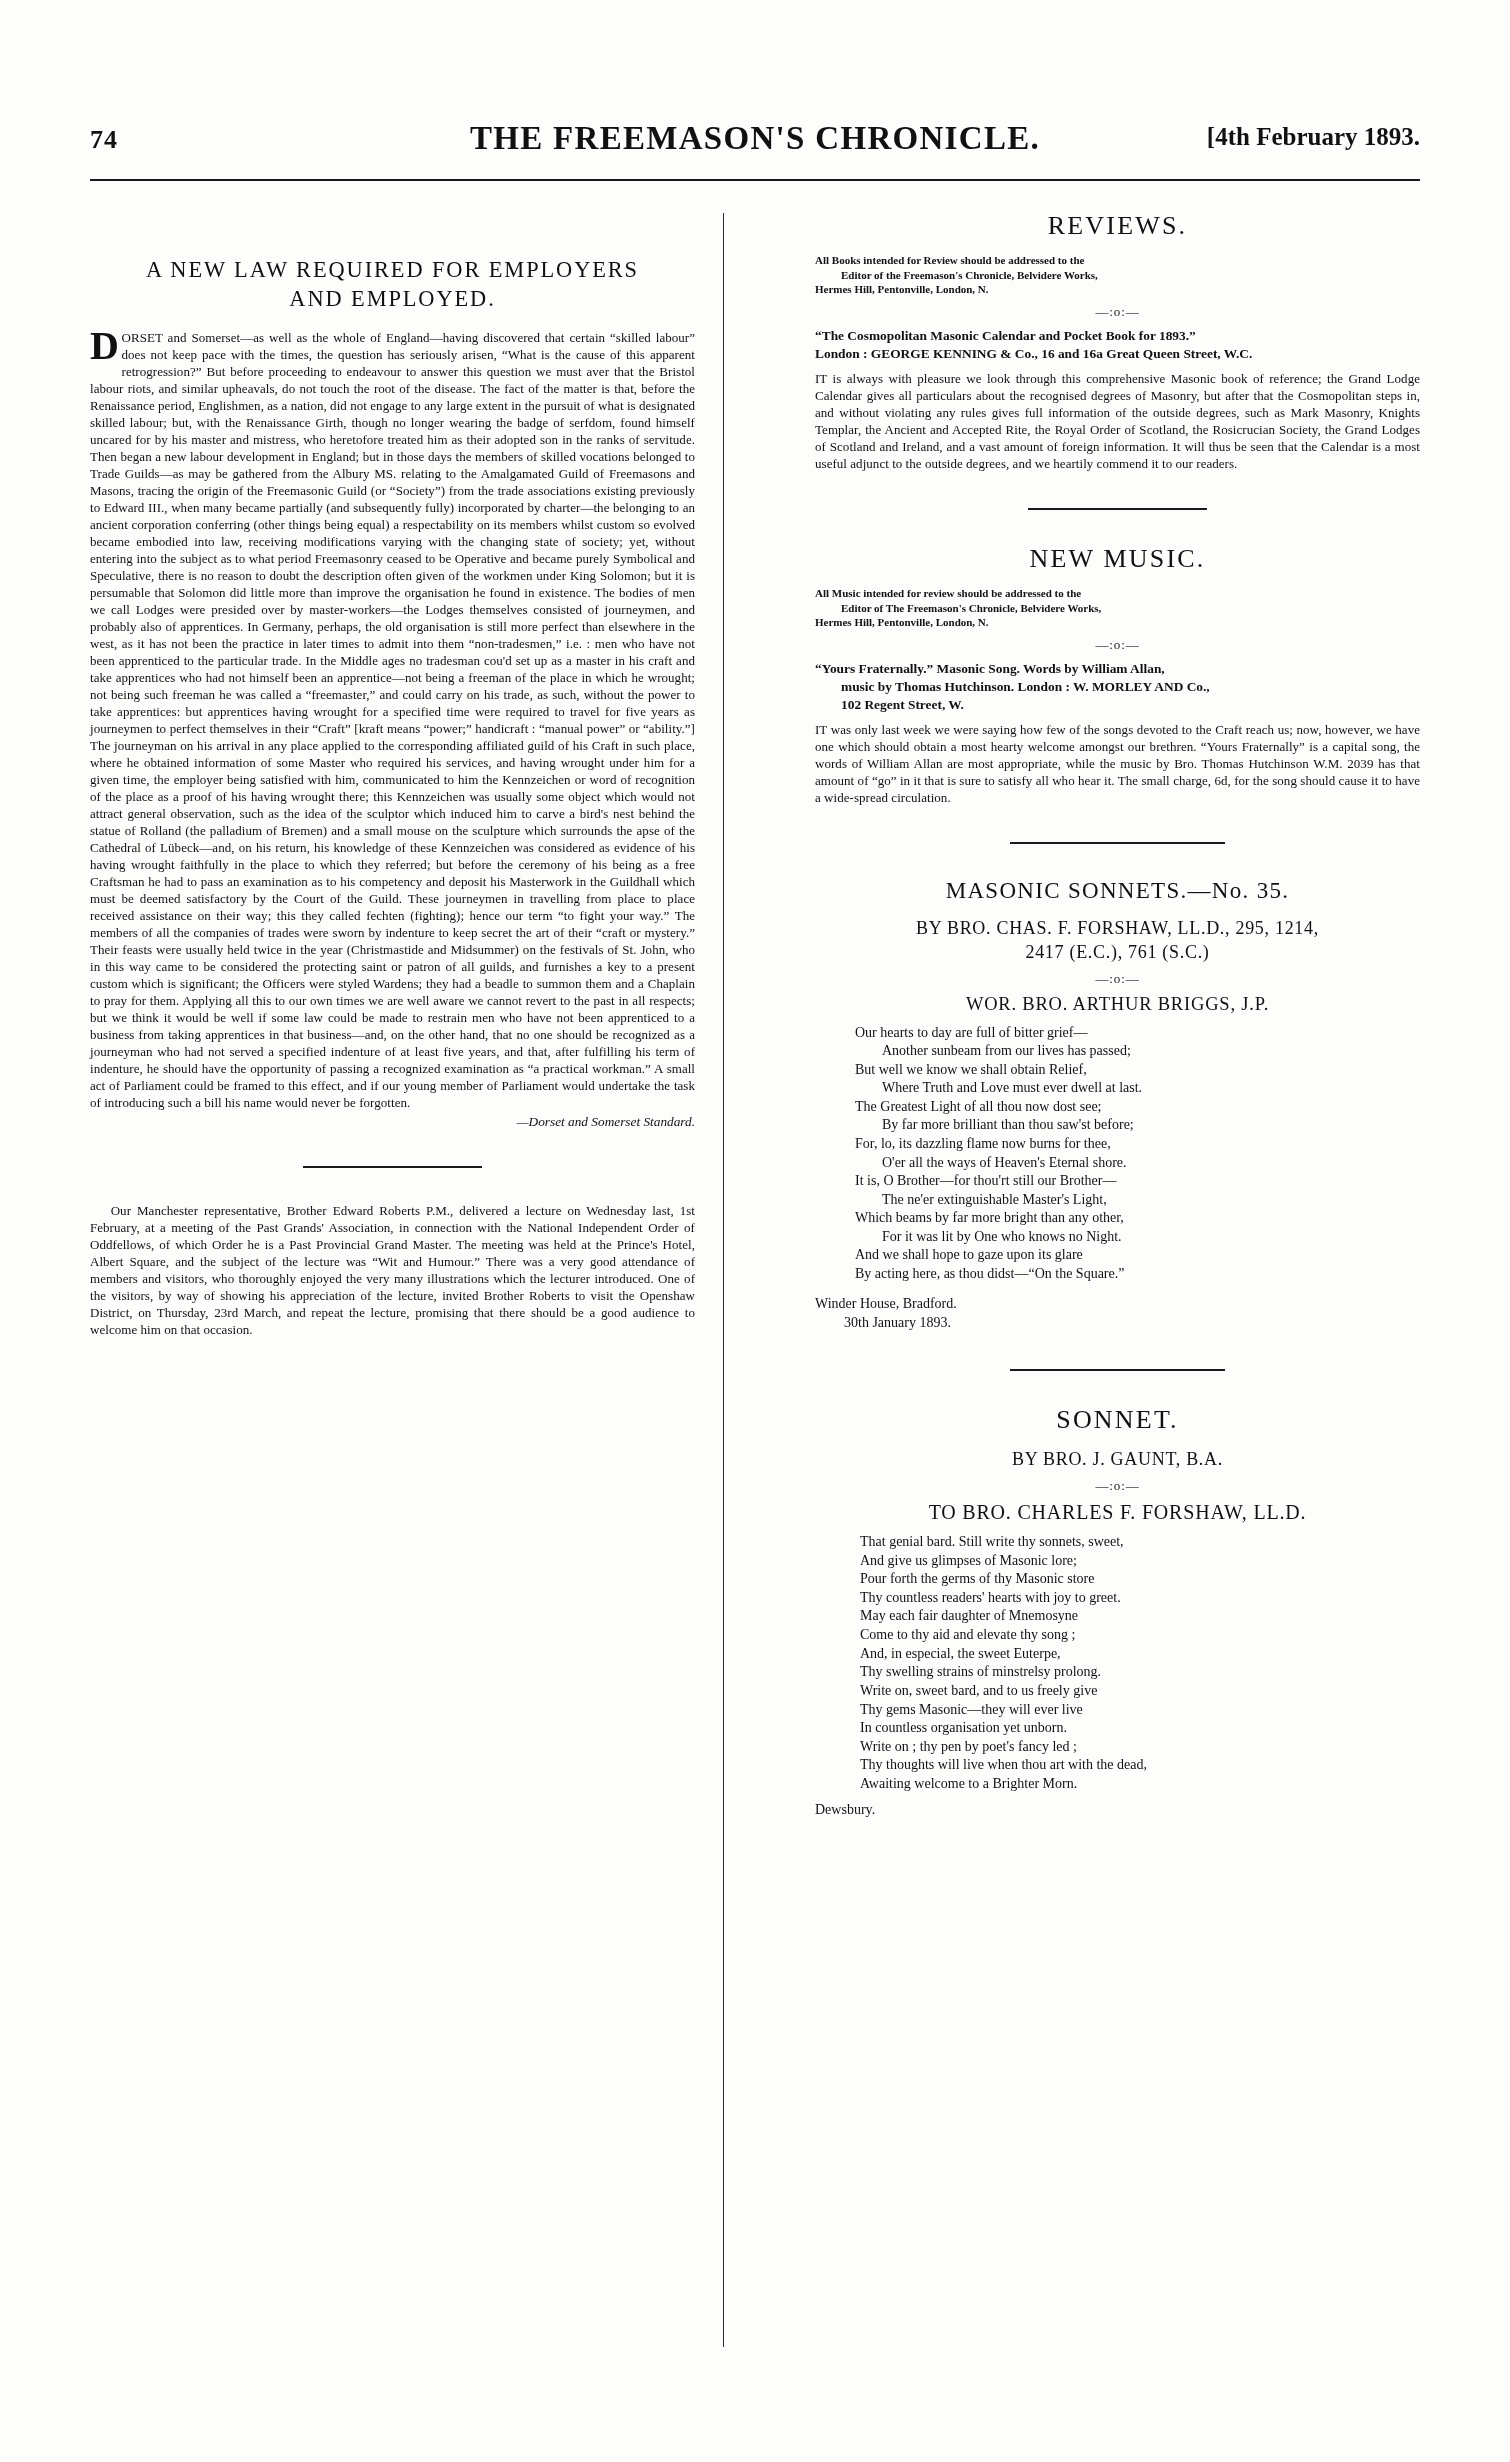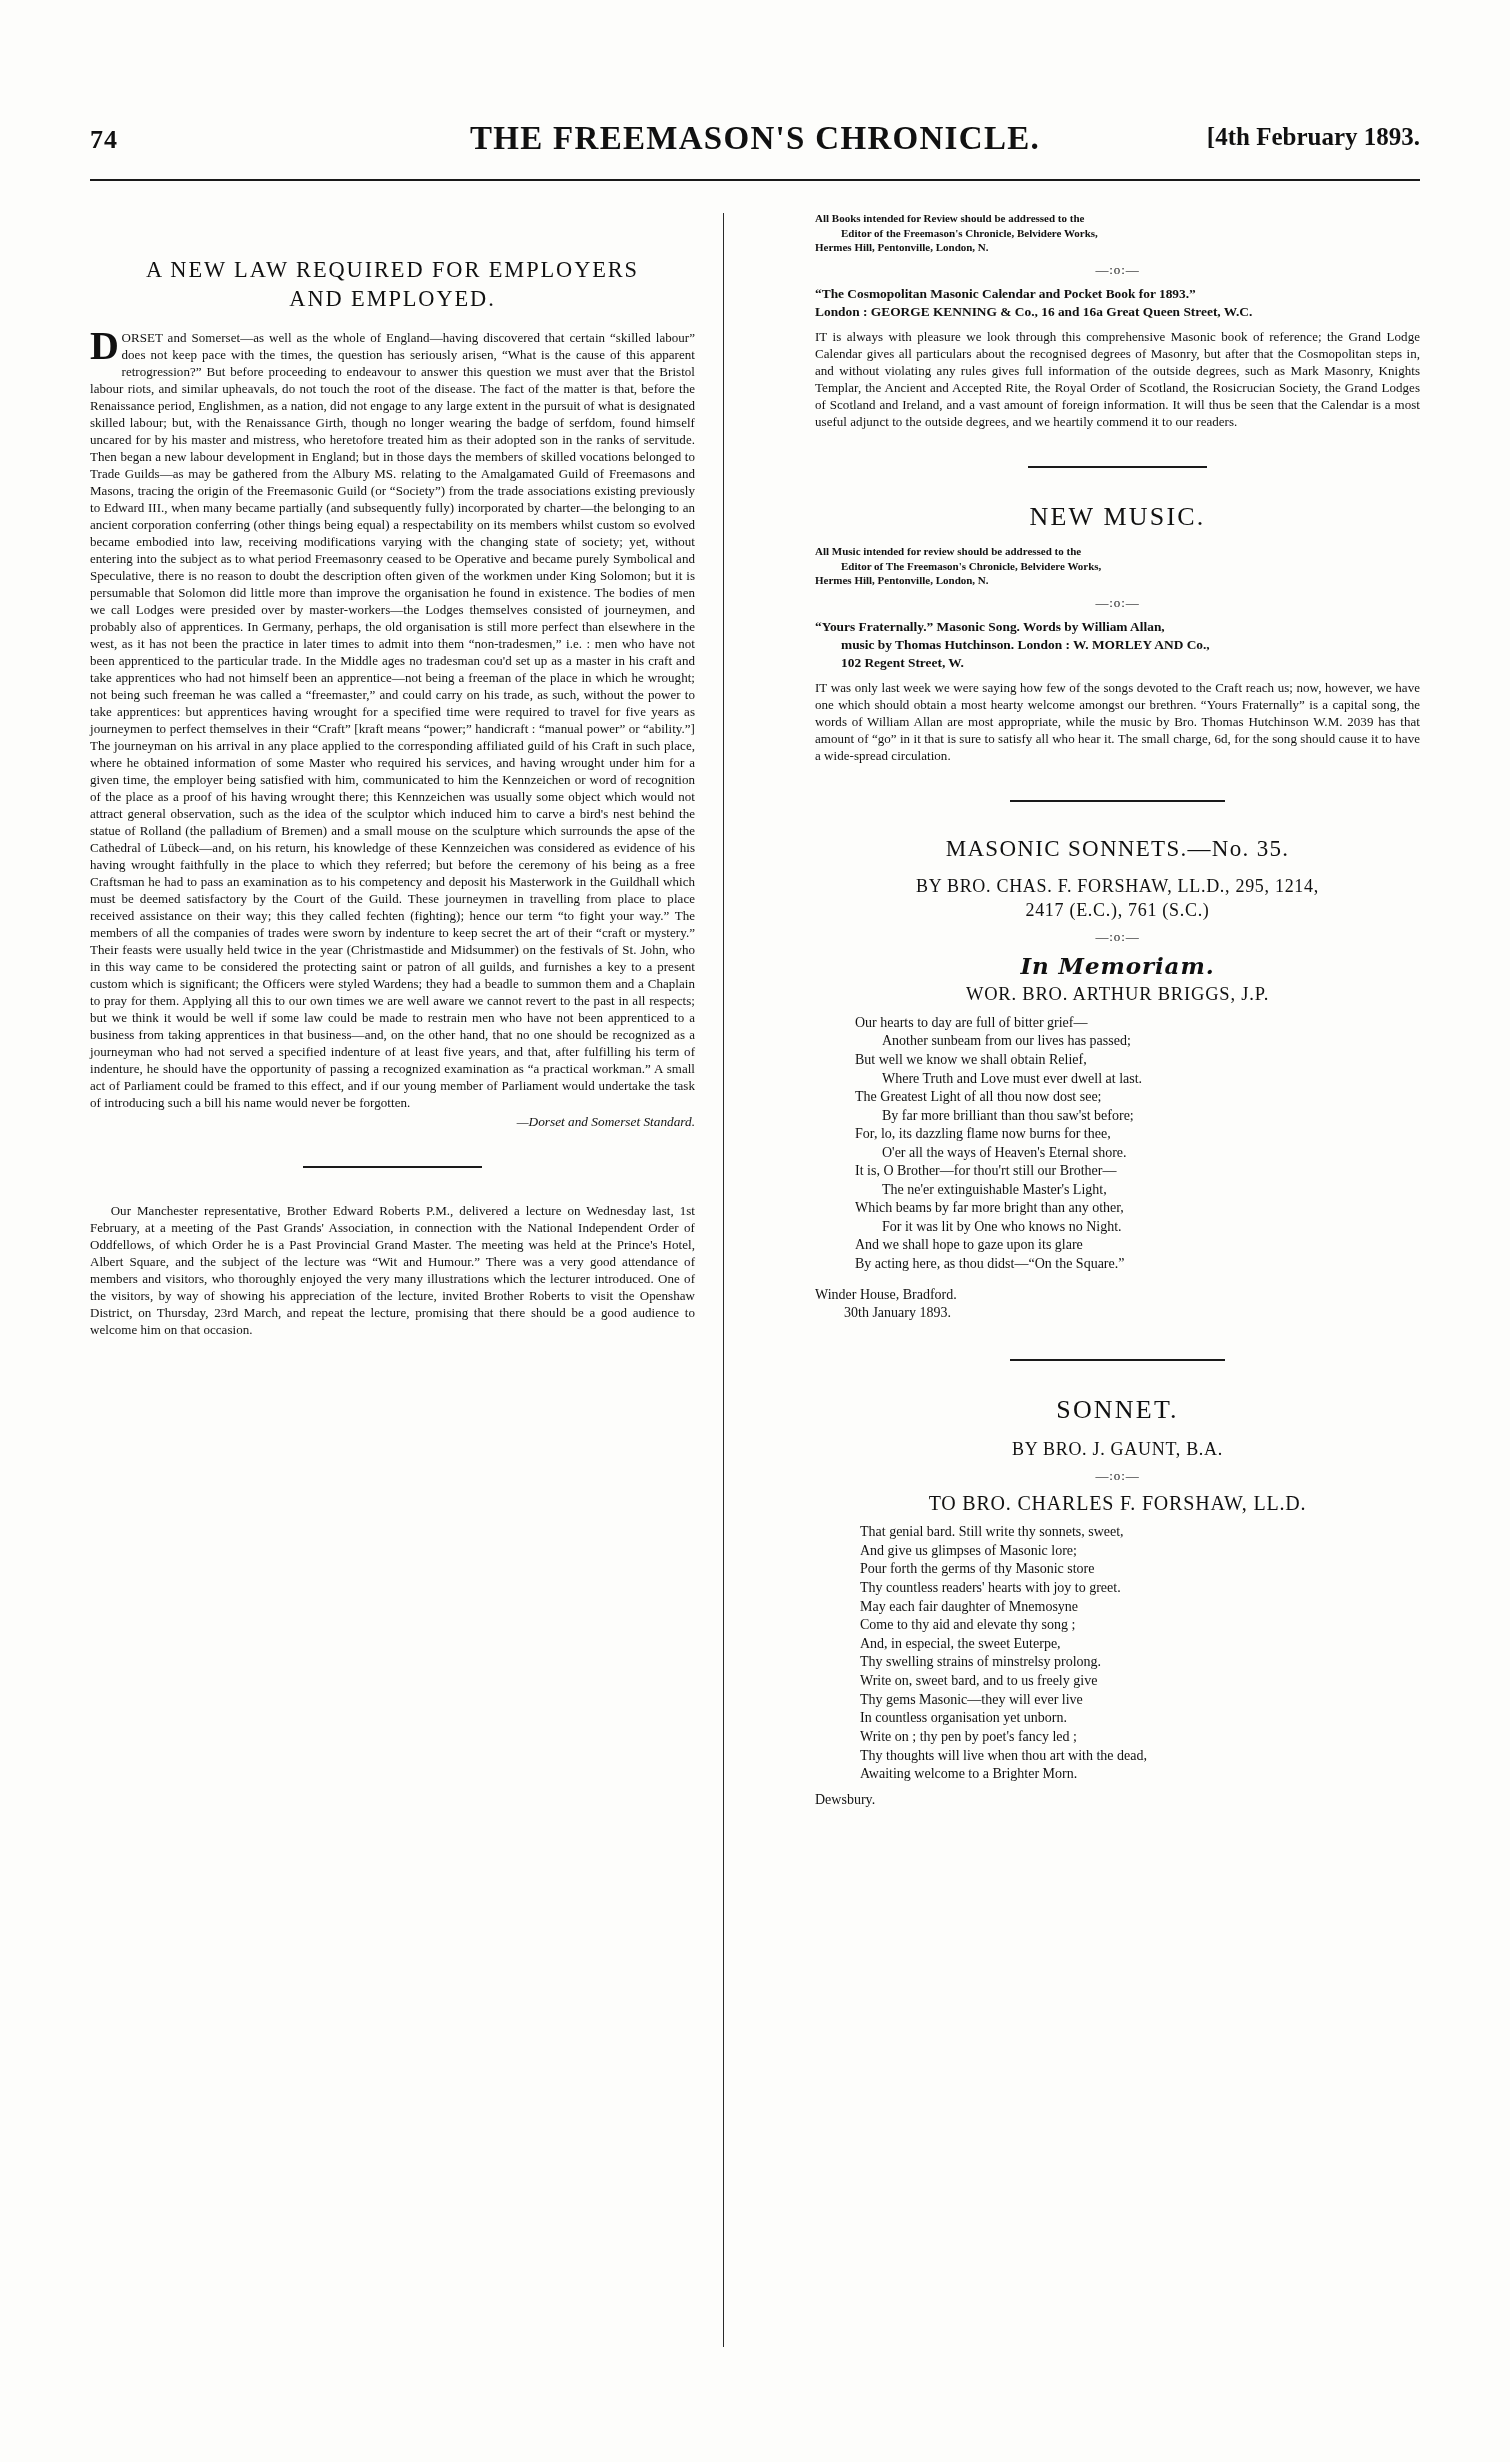--- a/index.html
+++ b/index.html
@@ -260,20 +260,21 @@
     <p class="attribution">—Dorset and Somerset Standard.</p>
 
     <div class="rule-short tall"></div>
 
     <p class="body indent">Our Manchester representative, Brother Edward Roberts P.M., delivered a lecture on Wednesday last, 1st February, at a meeting of the Past Grands' Association, in connection with the National Independent Order of Oddfellows, of which Order he is a Past Provincial Grand Master. The meeting was held at the Prince's Hotel, Albert Square, and the subject of the lecture was “Wit and Humour.” There was a very good attendance of members and visitors, who thoroughly enjoyed the very many illustrations which the lecturer introduced. One of the visitors, by way of showing his appreciation of the lecture, invited Brother Roberts to visit the Openshaw District, on Thursday, 23rd March, and repeat the lecture, promising that there should be a good audience to welcome him on that occasion.</p>
 
   </div>
 
   <div class="col col-right">
 
+    <h2 class="section-title">REVIEWS.</h2>
 
     <p class="address">
       <span class="hang first">All Books intended for Review should be addressed to the</span>
       <span class="hang">Editor of the Freemason's Chronicle, Belvidere Works,</span>
       <span class="hang first">Hermes Hill, Pentonville, London, N.</span>
     </p>
 
     <div class="orn-colon">—:o:—</div>
 
     <p class="bookhead">
@@ -307,21 +308,20 @@
 
     <h2 class="section-title small">MASONIC SONNETS.—No. 35.</h2>
 
     <div class="byline">
       <span>BY BRO. CHAS. F. FORSHAW, LL.D., 295, 1214,</span>
       <span class="l2">2417 (E.C.), 761 (S.C.)</span>
     </div>
 
     <div class="orn-colon">—:o:—</div>
 
-    <div class="memoriam">In Memoriam.</div>
 
     <div class="subject">WOR. BRO. ARTHUR BRIGGS, J.P.</div>
 
     <div class="poem">
       <div class="line">Our hearts to day are full of bitter grief—</div>
       <div class="line in">Another sunbeam from our lives has passed;</div>
       <div class="line">But well we know we shall obtain Relief,</div>
       <div class="line in">Where Truth and Love must ever dwell at last.</div>
       <div class="line">The Greatest Light of all thou now dost see;</div>
       <div class="line in">By far more brilliant than thou saw'st before;</div>

